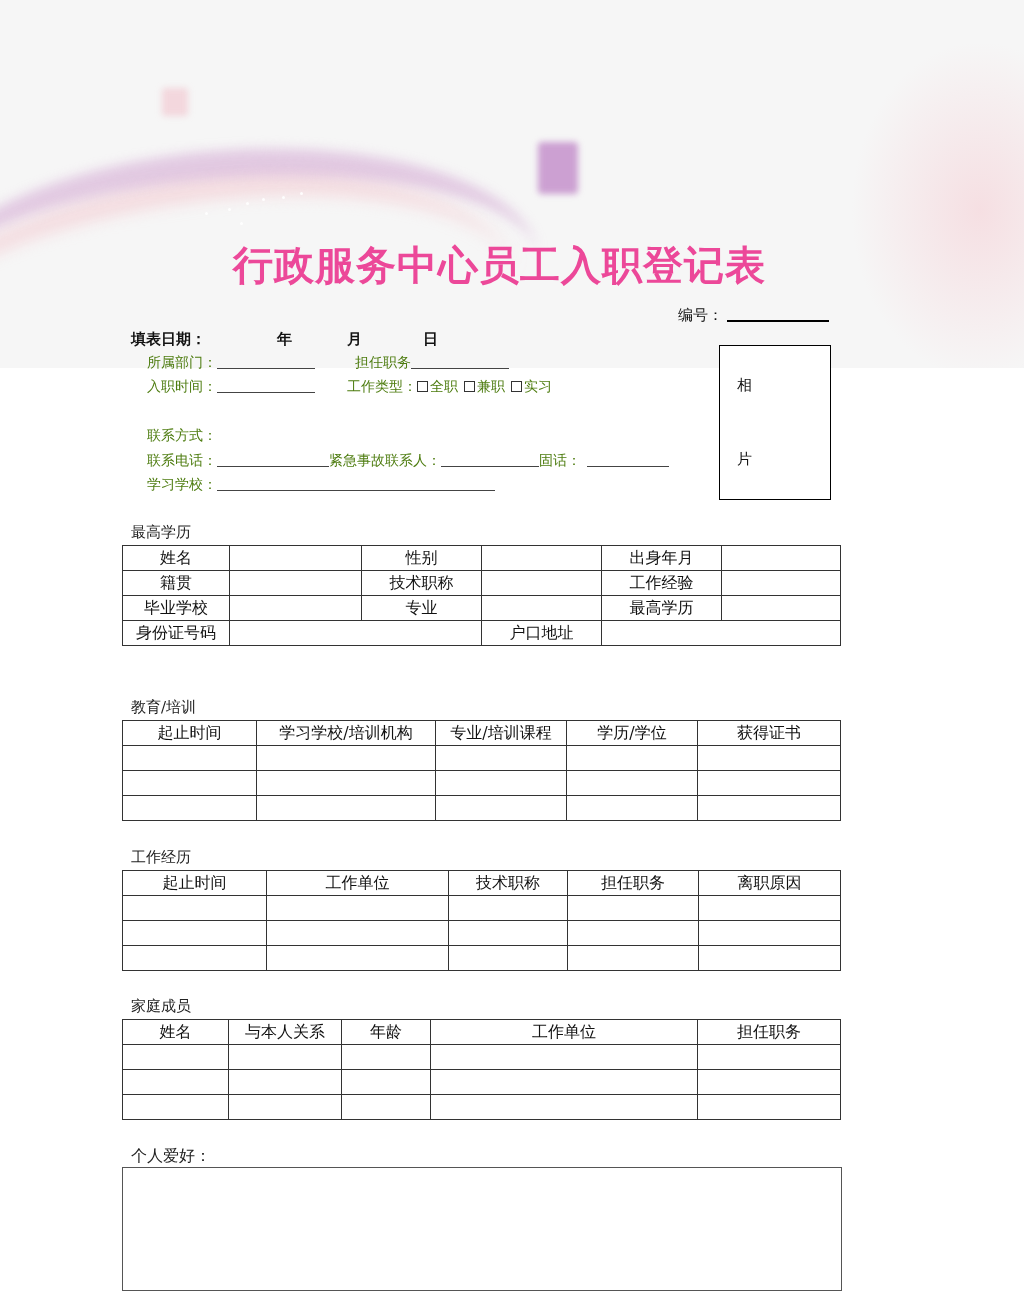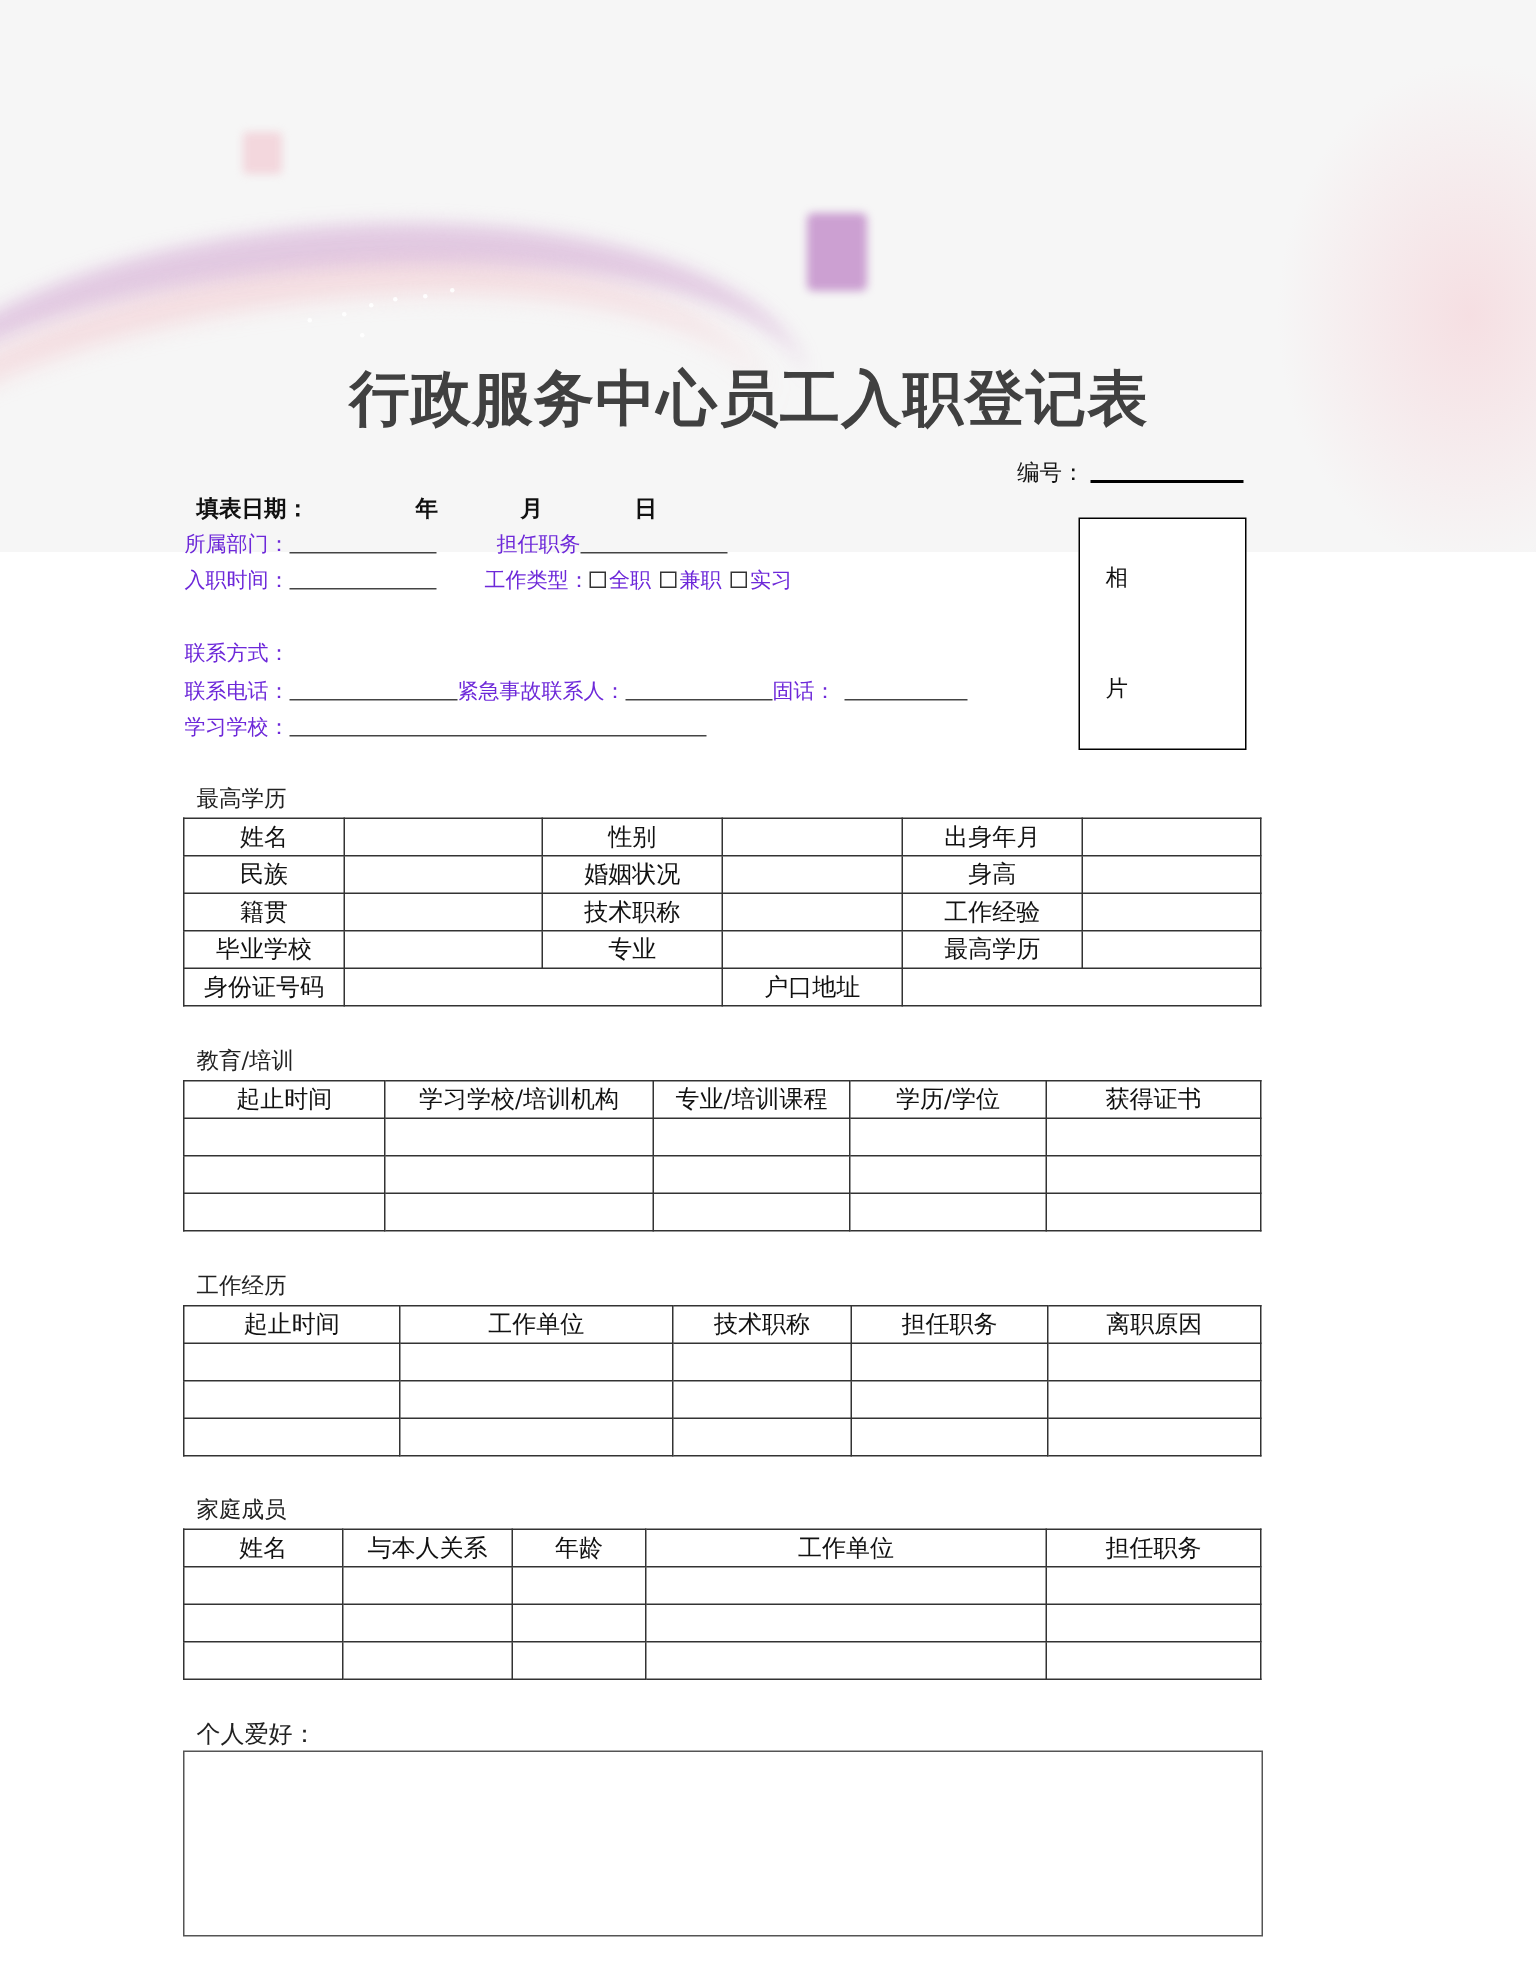--- a/index.html
+++ b/index.html
@@ -42,30 +42,30 @@
   }
   .square2 {
     position: absolute; left: 162px; top: 88px; width: 26px; height: 28px;
     background: rgba(240, 190, 200, 0.55); filter: blur(3px); border-radius: 3px;
   }
   .sparkle { position: absolute; width: 3px; height: 3px; border-radius: 50%; background: rgba(255,255,255,0.9); }
 
   .title {
     position: absolute; left: 0; width: 966px; top: 238px; text-align: center;
     font-family: "DejaVu Sans", "Liberation Sans", sans-serif;
-    font-size: 40px; color: #404040; letter-spacing: 1px; padding-left: 33px;
+    font-size: 40px; color: #ec4899; letter-spacing: 1px; padding-left: 33px;
   }
 
   .serial { position: absolute; left: 630px; top: 306px; font-size: 15px; font-family: "DejaVu Sans", sans-serif; margin-left: 48px; }
   .serial-line { display: inline-block; width: 102px; border-bottom: 2px solid #000; height: 14px; vertical-align: -2px; margin-left: 4px; }
 
   .fill-date { position: absolute; left: 131px; top: 330px; font-size: 15px; font-family: "DejaVu Sans", sans-serif; font-weight: bold; }
   .fill-date span { display: inline-block; }
 
-  .info-line { position: absolute; left: 123px; font-size: 14px; color: #6d28d9; white-space: nowrap; }
+  .info-line { position: absolute; left: 147px; font-size: 14px; color: #4d7c0f; white-space: nowrap; }
   .uline { display: inline-block; border-bottom: 1px solid #444; height: 14px; vertical-align: -2px; }
   .checkbox { display: inline-block; width: 11px; height: 11px; border: 1px solid #333; vertical-align: -1px; margin-right: 2px; margin-left: 6px; }
 
   .photo-box {
     position: absolute; left: 719px; top: 345px; width: 112px; height: 155px;
     border: 1.5px solid #000; background: #fff;
   }
   .photo-box .ch { position: absolute; left: 17px; font-size: 15px; font-family: "DejaVu Sans", sans-serif; }
 
   .section-label { position: absolute; left: 131px; font-size: 15px; color: #222; }
@@ -137,28 +137,20 @@
       <col style="width:120px">
       <col style="width:119px">
     </colgroup>
   <tbody>
       <tr>
     <td>姓名</td>
     <td></td>
     <td>性别</td>
     <td></td>
     <td>出身年月</td>
-    <td></td>
-  </tr>
-  <tr>
-    <td>民族</td>
-    <td></td>
-    <td>婚姻状况</td>
-    <td></td>
-    <td>身高</td>
     <td></td>
   </tr>
   <tr>
     <td>籍贯</td>
     <td></td>
     <td>技术职称</td>
     <td></td>
     <td>工作经验</td>
     <td></td>
   </tr>

